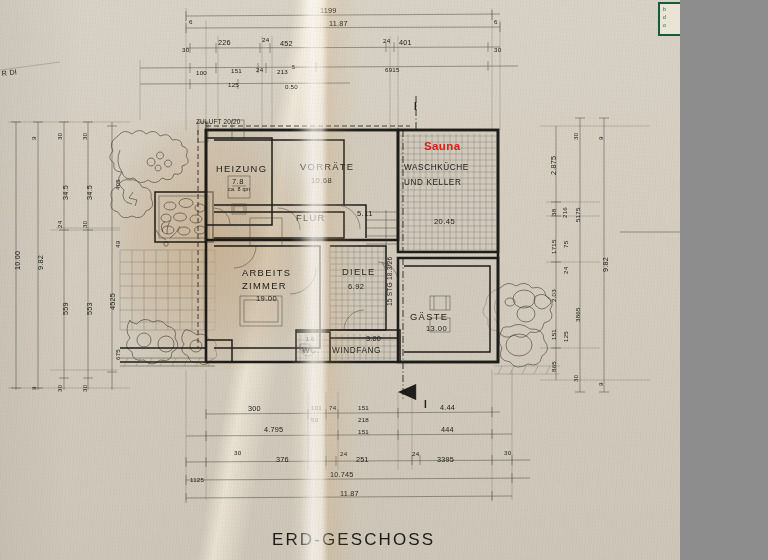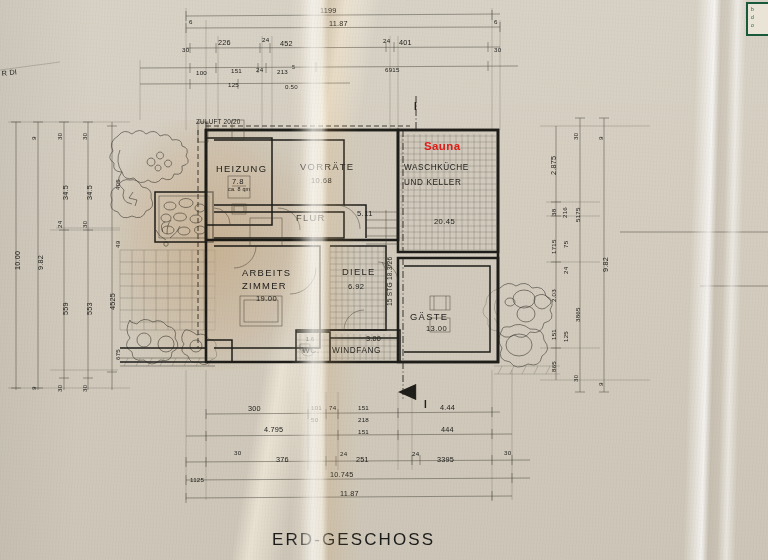--- a/index.html
+++ b/index.html
@@ -1,19 +1,19 @@
 <!DOCTYPE html>
 <html><head>
 <meta charset="utf-8">
 <title>Erdgeschoss Bauplan</title>
 <style>
   html,body{margin:0;padding:0;background:#8d8d8d;}
   body{font-family:"Liberation Sans",sans-serif;}
   #sheet{
-    position:relative;width:768px;height:560px;overflow:hidden;
+    position:relative;width:680px;height:560px;overflow:hidden;
     background:
       linear-gradient(100deg, rgba(255,255,255,0) 0%, rgba(255,255,255,0) 38%, rgba(255,248,232,.55) 40%, rgba(255,255,255,0) 44%),
       linear-gradient(92deg, rgba(0,0,0,.05) 0%, rgba(0,0,0,0) 12%),
       linear-gradient(180deg,#d8d2c6 0%, #d5cec1 30%, #d2cbbd 60%, #cdc6b8 100%);
   }
   
   #grain{position:absolute;inset:0;pointer-events:none;opacity:.5;
     background-image:
       repeating-linear-gradient(94deg, rgba(120,110,95,.055) 0px, rgba(120,110,95,.055) 1px, transparent 1px, transparent 3px),
       repeating-linear-gradient(3deg, rgba(140,130,115,.045) 0px, rgba(140,130,115,.045) 1px, transparent 1px, transparent 4px);

